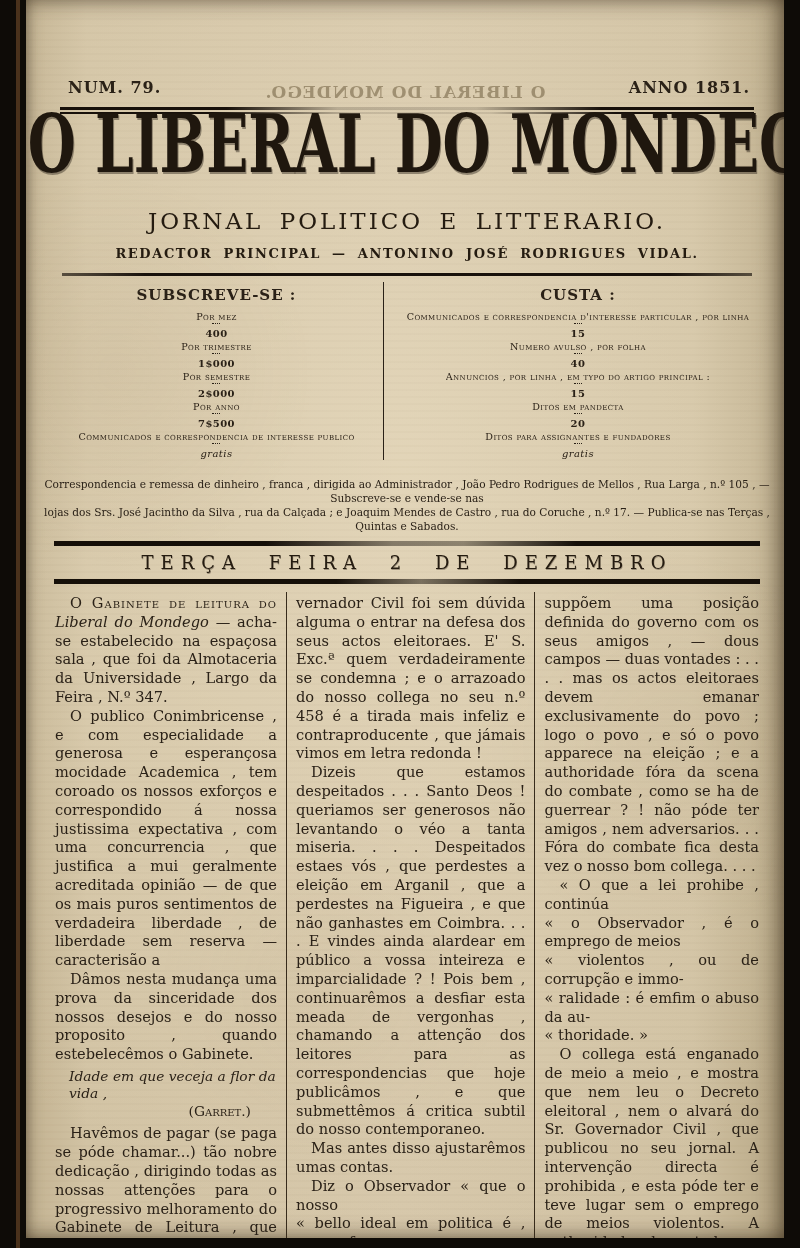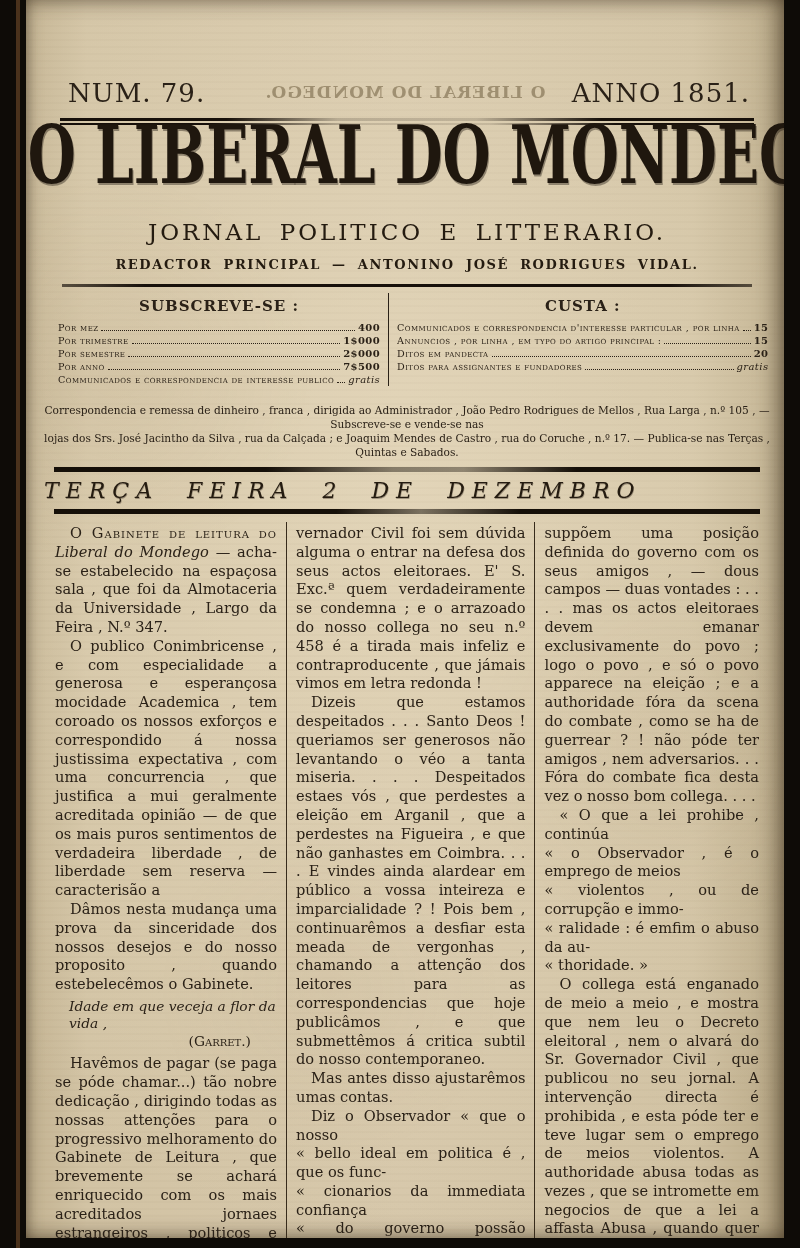--- a/index.html
+++ b/index.html
@@ -21,45 +21,45 @@
            radial-gradient(circle at 12% 30%, rgba(150,125,90,.18), rgba(0,0,0,0) 18%),
            radial-gradient(circle at 85% 60%, rgba(150,125,90,.15), rgba(0,0,0,0) 20%),
            radial-gradient(circle at 40% 80%, rgba(150,125,90,.12), rgba(0,0,0,0) 16%);}
   .ghost{position:absolute;left:0;right:0;text-align:center;transform:scaleX(-1);
          color:#8775533;color:rgba(110,93,62,.55);filter:blur(.6px);pointer-events:none;}
   .ghost-mast{top:82px;font-weight:bold;font-size:17px;letter-spacing:1px;}
 
   .inner{position:relative;padding:0 14px 0 18px;}
 
   .topline{display:flex;justify-content:space-between;align-items:flex-end;
-           padding:78px 20px 0 24px;font-weight:normal;font-size:26px;letter-spacing:1px;}
+           padding:78px 20px 0 24px;font-weight:bold;font-size:16px;letter-spacing:1px;}
   .rule-double{margin:10px 16px 0 16px;}
   .rule-double .r1{height:3px;background:linear-gradient(90deg,#17100a 0%,#17100a 24%,rgba(23,16,10,.18) 40%,rgba(23,16,10,.15) 60%,#17100a 78%,#17100a 100%);}
   .rule-double .r2{height:2px;margin-top:2px;background:linear-gradient(90deg,#17100a 0%,#17100a 22%,rgba(23,16,10,.12) 42%,rgba(23,16,10,.1) 62%,#17100a 80%,#17100a 100%);}
 
   .masthead{margin-top:2px;text-align:center;white-space:nowrap;}
   .masthead span{display:inline-block;font-weight:bold;font-size:53px;letter-spacing:0px;
                  transform:scale(1.04,1.5);transform-origin:50% 60%;color:#1f170e;
                  text-shadow:1px 1px 0 rgba(31,23,14,.4);}
   .subtitle{margin-top:30px;text-align:center;font-size:23px;letter-spacing:3px;word-spacing:6px;color:#241b10;}
   .redactor{margin-top:12px;text-align:center;font-size:13px;font-weight:bold;letter-spacing:1.6px;word-spacing:5px;color:#241b10;}
   .rule-med{height:3px;margin:12px 18px 0 18px;background:linear-gradient(90deg,rgba(23,16,10,.65),#17100a 12%,#17100a 88%,rgba(23,16,10,.65));}
   .sub-wrap{display:flex;margin:6px 6px 0 6px;}
   .sub-left{width:46%;padding-right:8px;border-right:1px solid #2a2117;margin-left:8px;}
   .sub-right{width:54%;padding-left:8px;}
   .sub-head{text-align:center;font-weight:bold;font-size:15px;letter-spacing:1px;margin:4px 0 6px;}
-  .price-row{display:flex;align-items:flex-end;font-size:9.6px;line-height:13px;font-variant:small-caps;letter-spacing:.4px;}
+  .price-row{display:flex;align-items:center;font-size:9.6px;line-height:13px;font-variant:small-caps;letter-spacing:.4px;flex-direction:column;}
   .price-row .lbl{white-space:nowrap;overflow:hidden;}
   .price-row .lead{flex:1;border-bottom:1px dotted #2a2117;margin:0 3px 3px 3px;min-width:8px;}
   .price-row .val{font-variant:normal;font-weight:bold;font-size:10px;}
   .price-row .val.it{font-style:italic;font-weight:normal;}
   .sub-foot{margin-top:17px;text-align:center;font-size:10.6px;line-height:14px;color:#2a2117;}
 
   .rule-heavy{height:5px;margin:8px 10px 0 10px;background:linear-gradient(90deg,#150f08 0%,#150f08 30%,rgba(21,15,8,.45) 48%,rgba(21,15,8,.4) 58%,#150f08 74%,#150f08 100%);}
-  .dateline{margin-top:6px;font-size:22px;letter-spacing:7px;word-spacing:14px;color:#241b10;text-shadow:.5px .5px 0 rgba(36,27,16,.35);font-style:italic;}
+  .dateline{margin-top:6px;text-align:center;font-size:18px;letter-spacing:7px;word-spacing:14px;color:#241b10;text-shadow:.5px .5px 0 rgba(36,27,16,.35);}
   .rule-heavy2{height:5px;margin:6px 10px 0 10px;background:linear-gradient(90deg,#150f08 0%,#150f08 40%,rgba(21,15,8,.5) 52%,#150f08 66%,#150f08 100%);}
 
   .cols{display:flex;margin-top:8px;height:772px;overflow:hidden;padding:0 2px;}
   .col{padding:2px 9px 0 9px;font-size:14.6px;line-height:18.8px;}
   .col1{width:238px;}
   .col2{width:246px;border-left:1px solid #372b1b;border-right:1px solid #372b1b;}
   .col3{width:230px;}
   .col p{margin:0;text-align:justify;text-indent:15px;}
   .col p.noindent{text-indent:0;}
   .lead-caps{font-variant:small-caps;letter-spacing:1px;}
@@ -123,20 +123,25 @@
           </div>
         </div>
         <div class="sub-right">
           <div class="sub-head">CUSTA :</div>
           <div class="price-row">
             <span class="lbl">Communicados e correspondencia d'interesse particular , por linha</span>
             <span class="lead"></span>
             <span class="val">15</span>
           </div>
           <div class="price-row">
+            <span class="lbl">Numero avulso , por folha</span>
+            <span class="lead"></span>
+            <span class="val">40</span>
+          </div>
+          <div class="price-row">
             <span class="lbl">Annuncios , por linha , em typo do artigo principal :</span>
             <span class="lead"></span>
             <span class="val">15</span>
           </div>
           <div class="price-row">
             <span class="lbl">Ditos em pandecta</span>
             <span class="lead"></span>
             <span class="val">20</span>
           </div>
           <div class="price-row">

